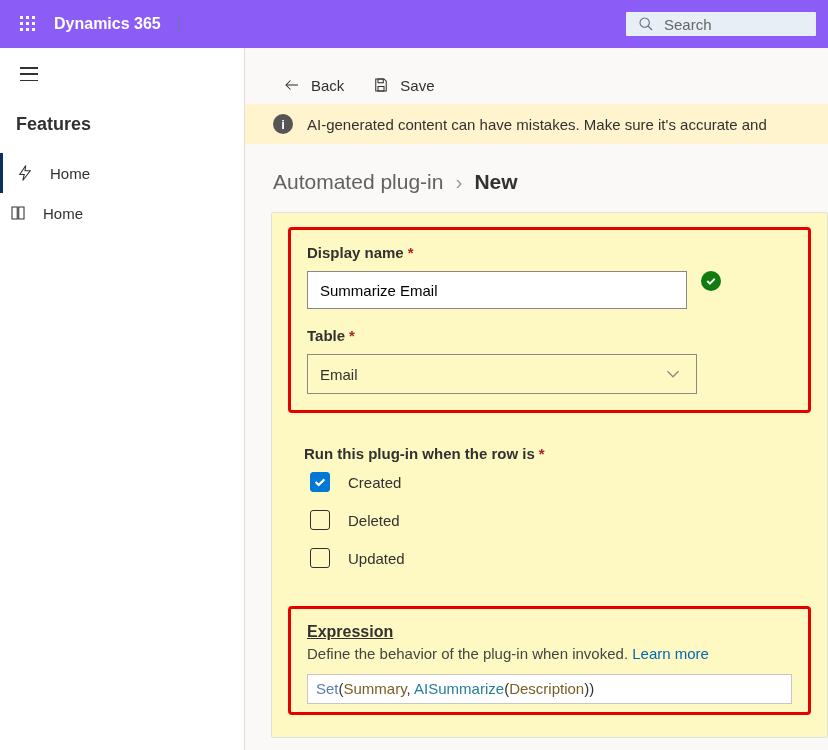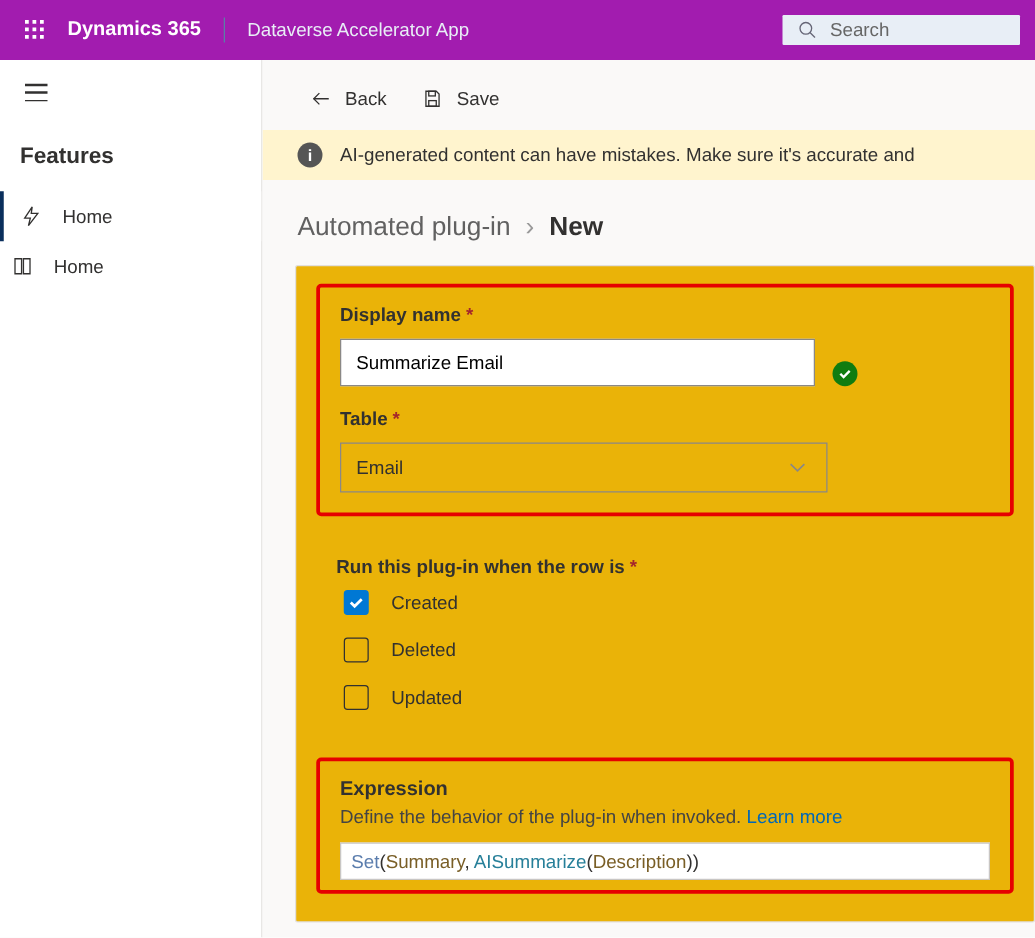--- a/index.html
+++ b/index.html
@@ -1,75 +1,75 @@
 <!DOCTYPE html>
 <html><head>
 <meta charset="utf-8">
 <style>
   * { box-sizing: border-box; margin: 0; padding: 0; font-family: "Segoe UI", -apple-system, sans-serif; }
   body { width: 828px; height: 750px; overflow: hidden; background: #fff; color: #323130; }
 
   
-  .top-bar { height: 48px; background: #a21caf; display: flex; align-items: center; color: #fff; padding: 0 12px; }
+  .top-bar { height: 48px; background: #8b5cf6; display: flex; align-items: center; color: #fff; padding: 0 12px; }
   .waffle { width: 32px; height: 32px; display: flex; align-items: center; justify-content: center; cursor: pointer; }
   .waffle svg { fill: #fff; }
   .brand { font-size: 16px; font-weight: 600; margin-left: 10px; white-space: nowrap; }
   .divider-v { width: 1px; height: 20px; background: #5b7ea6; margin: 0 18px; }
   .app-name { font-size: 15px; font-weight: 400; color: #e8eef6; white-space: nowrap; }
   .search-wrap { margin-left: auto; display: flex; align-items: center; background: #e8eef6; height: 24px; width: 190px; padding: 0 12px; border-radius: 1px; }
   .search-wrap svg { width: 16px; height: 16px; fill: none; stroke: #667; stroke-width: 1.6; flex-shrink: 0; }
   .search-wrap input { border: none; background: transparent; outline: none; font-size: 15px; margin-left: 10px; width: 100%; color: #555; }
   .search-wrap input::placeholder { color: #666; }
 
   
   .layout { display: flex; height: calc(100% - 48px); }
-  .sidebar { width: 210px; border-right: 1px solid #e1dfdd; background: #fff; display: flex; flex-direction: column; }
+  .sidebar { width: 245px; border-right: 1px solid #e1dfdd; background: #fff; display: flex; flex-direction: column; }
   .hamburger { height: 52px; display: flex; align-items: center; padding: 0 20px; }
   .hamburger-btn { width: 18px; height: 14px; display: flex; flex-direction: column; justify-content: space-between; cursor: pointer; }
   .hamburger-btn span { display: block; height: 1.5px; background: #323130; }
   .sidebar-group-label { font-size: 18px; font-weight: 600; padding: 14px 16px 18px 16px; }
   .nav-item { height: 40px; display: flex; align-items: center; padding: 0 9px; cursor: pointer; gap: 16px; font-size: 15px; }
   .nav-item.active { border-left: 3px solid #0a2f5c; background: #fff; padding-left: 13px; }
   .nav-item svg { width: 18px; height: 18px; fill: none; stroke: #323130; stroke-width: 1.4; }
 
   .main { flex: 1; background: #faf9f8; display: flex; flex-direction: column; overflow: hidden; }
-  .toolbar { height: 56px; display: flex; align-items: flex-start; gap: 8px; padding: 16px 28px; }
+  .toolbar { height: 56px; display: flex; align-items: flex-end; gap: 8px; padding: 4px 28px; }
   .tb-btn { display: flex; align-items: center; gap: 10px; font-size: 15px; cursor: pointer; padding: 6px 10px; border-radius: 3px; }
   .tb-btn svg { width: 18px; height: 18px; fill: none; stroke: #323130; stroke-width: 1.4; }
   .tb-save svg { fill: none; }
 
   .warning-bar { background: #fff4ce; display: flex; align-items: center; padding: 10px 28px; font-size: 15px; gap: 14px; white-space: nowrap; overflow: hidden; }
   .warning-icon { width: 20px; height: 20px; border-radius: 50%; background: #555; color: #fff; display: flex; align-items: center; justify-content: center; font-size: 13px; font-weight: 600; flex-shrink: 0; }
 
   .crumbs { padding: 26px 28px 18px 28px; font-size: 21px; display: flex; gap: 12px; }
   .crumbs .seg1 { color: #616161; }
   .crumbs .sep { color: #999; }
   .crumbs .seg2 { font-weight: 600; }
 
-  .card { margin: 0 0 0 26px; background: #eab308; border: 1px solid #e1dfdd; border-radius: 2px; padding: 0 0 8px 0; }
+  .card { margin: 0 0 0 26px; background: #fef9c3; border: 1px solid #e1dfdd; border-radius: 2px; padding: 0 0 8px 0; }
 
   .hl-box { border: 3px solid #e60000; border-radius: 4px; padding: 14px 16px 16px 16px; margin: 14px 16px; }
 
   .form-label { font-size: 15px; font-weight: 600; margin-bottom: 10px; }
   .req { color: #a4262c; margin-left: 4px; }
   .text-input { width: 380px; height: 38px; border: 1px solid #8a8886; padding: 0 12px; font-size: 15px; outline: none; }
-  .row-flex { display: flex; align-items: flex-end; gap: 14px; }
+  .row-flex { display: flex; align-items: flex-start; gap: 14px; }
   .check-circle { width: 20px; height: 20px; border-radius: 50%; background: #107c10; display: flex; align-items: center; justify-content: center; }
   .check-circle svg { width: 12px; height: 12px; fill: none; stroke: #fff; stroke-width: 2.5; }
   .gap-v { height: 18px; }
   .select-input { width: 390px; height: 40px; border: 1px solid #8a8886; padding: 0 12px; font-size: 15px; display: flex; align-items: center; justify-content: space-between; cursor: pointer; }
   .select-input svg { width: 22px; height: 22px; fill: none; stroke: #8a8886; stroke-width: 1.4; }
 
   .trigger-section { padding: 18px 32px 6px 32px; }
   .cb-row { display: flex; align-items: center; gap: 18px; margin: 8px 0 18px 6px; font-size: 15px; }
   .cb { width: 20px; height: 20px; border: 1.5px solid #323130; border-radius: 3px; display: flex; align-items: center; justify-content: center; cursor: pointer; }
   .cb.checked { background: #0078d4; border-color: #0078d4; }
   .cb.checked svg { width: 14px; height: 14px; fill: none; stroke: #fff; stroke-width: 2.5; }
 
-  .exp-title { font-size: 16px; font-weight: 600; margin-bottom: 4px; }
+  .exp-title { font-size: 16px; font-weight: 600; margin-bottom: 4px; text-decoration: underline; }
   .exp-desc { font-size: 15px; color: #444; margin-bottom: 12px; }
   .exp-desc a { color: #0067b8; text-decoration: none; }
   .exp-box { border: 1px solid #c8c6c4; border-top: 1px solid #c8c6c4; padding: 5px 8px; font-family: Consolas, monospace; font-size: 15px; background: #fff; }
   .tok-fn { color: #5b7dad; }
   .tok-id { color: #795e26; }
   .tok-var { color: #267f99; }
   .tok-p { color: #323130; }
 </style>
 </head>
 <body>
@@ -83,21 +83,20 @@
         <rect x="0" y="6" width="3" height="3"></rect>
         <rect x="6" y="6" width="3" height="3"></rect>
         <rect x="12" y="6" width="3" height="3"></rect>
         <rect x="0" y="12" width="3" height="3"></rect>
         <rect x="6" y="12" width="3" height="3"></rect>
         <rect x="12" y="12" width="3" height="3"></rect>
       </svg>
   </div>
   <div class="brand">Dynamics 365</div>
   <div class="divider-v"></div>
-  <div class="app-name">Dataverse Accelerator App</div>
   <div class="search-wrap">
     <svg viewBox="0 0 24 24">
         <circle cx="10" cy="10" r="7"></circle>
         <line x1="15" y1="15" x2="21" y2="21"></line>
       </svg>
     <input type="text" placeholder="Search" style="">
   </div>
 </div>
 
 <div class="layout">

